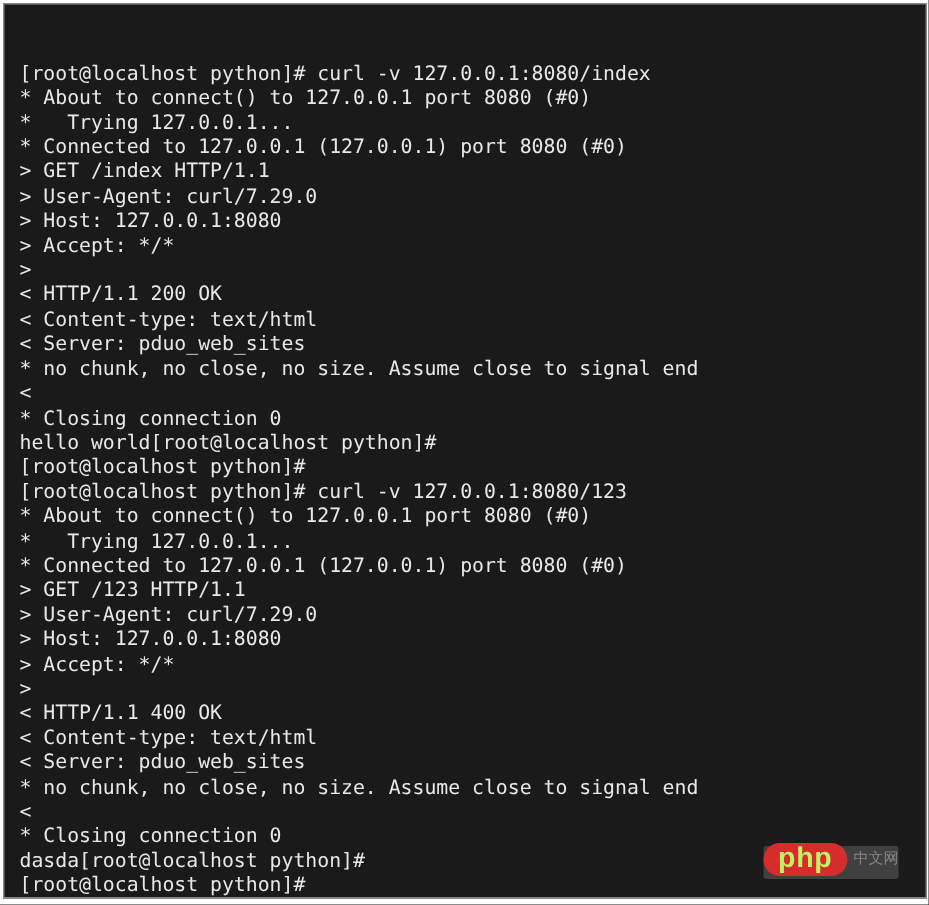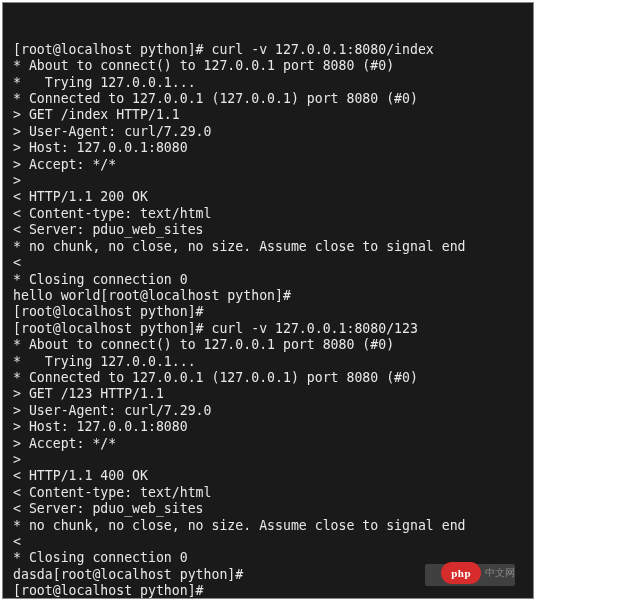--- a/index.html
+++ b/index.html
@@ -9,21 +9,21 @@
     }
     body {
       background: #fff;
       width: 619px;
       height: 603px;
       position: relative;
     }
     .terminal {
       background: #1a1a1a;
       border: 1px solid #888;
-      width: 532px;
+      width: 616px;
       height: 597px;
       margin: 2px;
       padding: 6px 10px;
       font-family: "DejaVu Sans Mono", "Liberation Mono", Consolas, monospace;
       font-size: 13.2px;
       line-height: 16.4px;
       color: #e8e8e8;
       overflow: hidden;
       white-space: pre;
       position: relative;
@@ -43,24 +43,24 @@
       background: rgba(180,180,180,0.25);
       height: 22px;
       width: 90px;
       border-radius: 2px;
       position: absolute;
       right: 0;
       top: 2px;
     }
     .php-badge {
       background: #d62c2c;
-      color: #ffffff;
-      font-family: Liberation Serif, serif;
+      color: #bef264;
+      font-family: Liberation Sans, sans-serif;
       font-weight: bold;
-      font-size: 11px;
+      font-size: 19px;
       padding: 3px 10px;
       border-radius: 11px;
       position: relative;
       z-index: 2;
       letter-spacing: 0.5px;
     }
     .cn-text {
       color: rgba(180,180,180,0.6);
       font-size: 10px;
       font-family: Arial, sans-serif;

